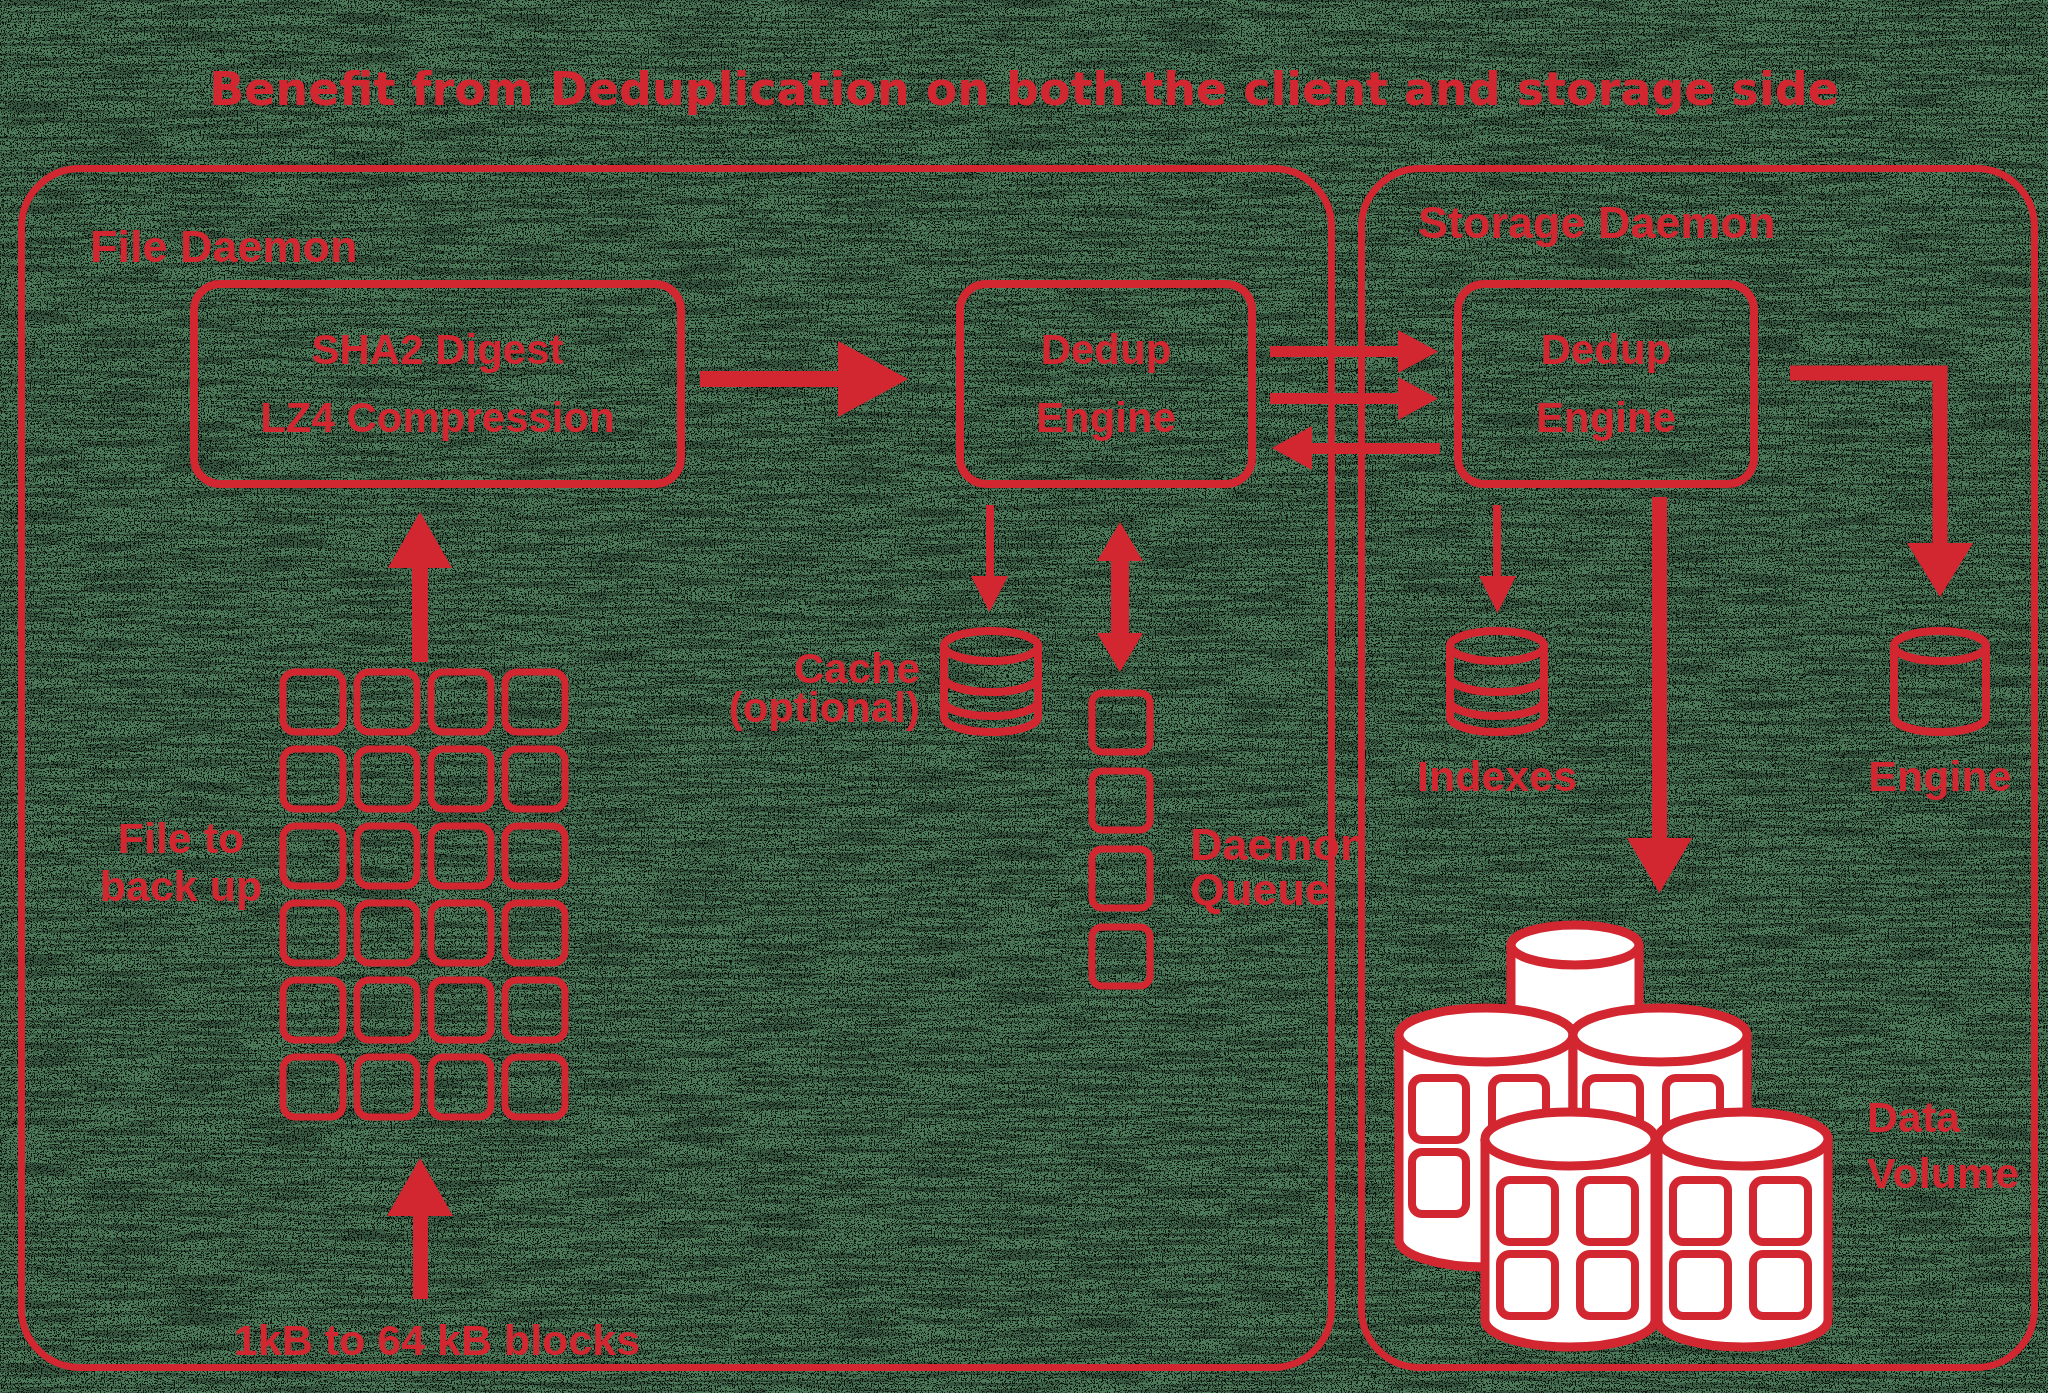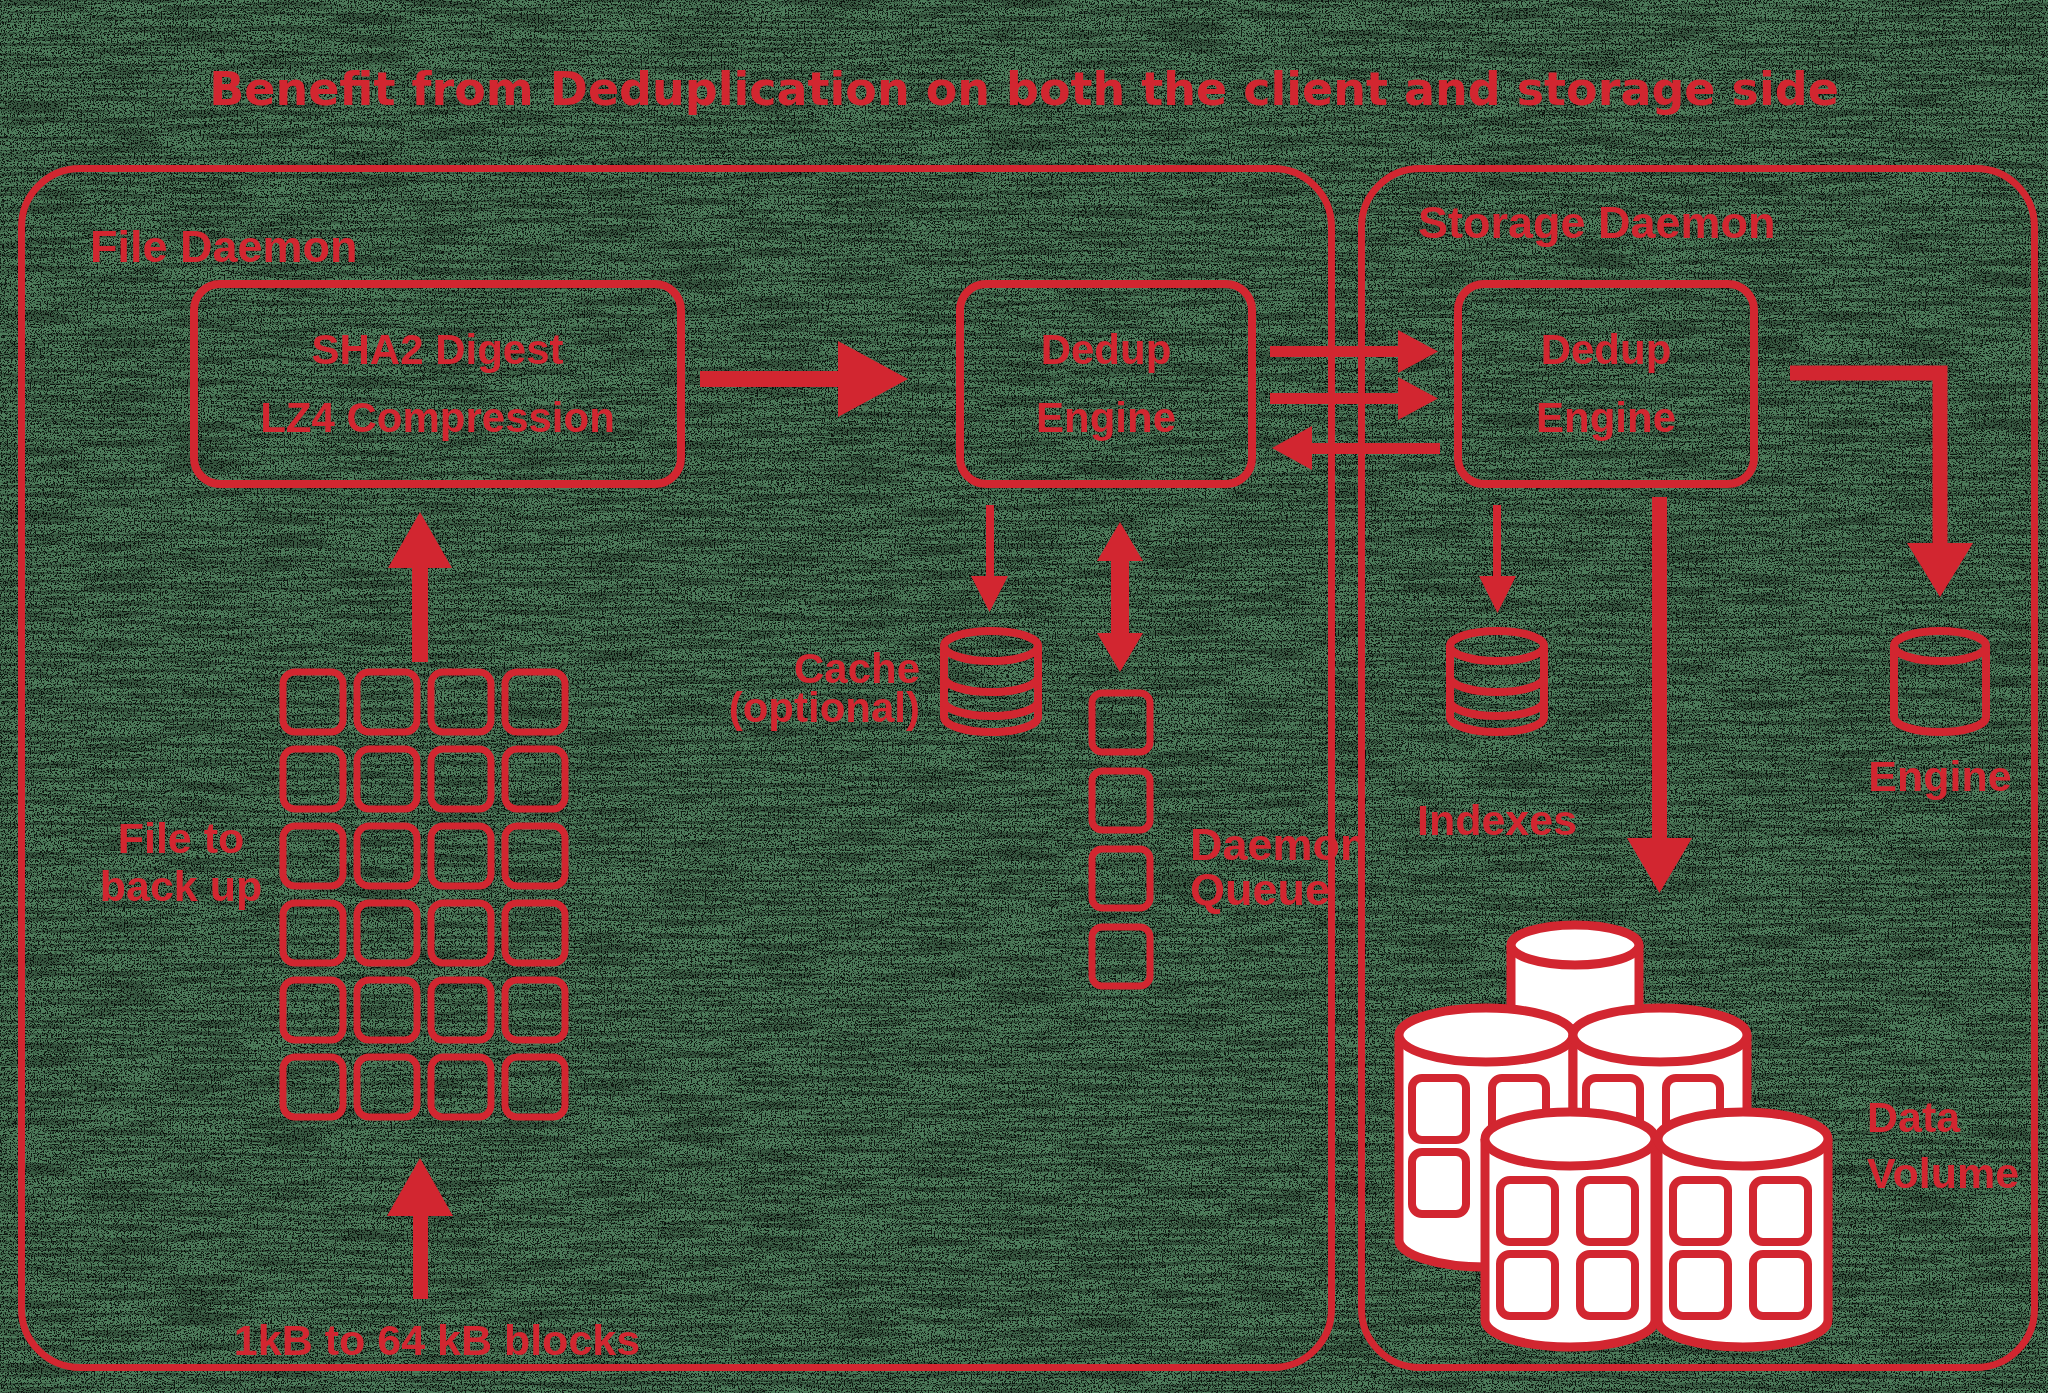--- a/index.html
+++ b/index.html
@@ -259,21 +259,21 @@
     <div>Queue</div>
   </div>
 
   <div class="abs lbl lh48 center-text cc" style="left:181px;top:862px;">
     <div>File to</div>
     <div>back up</div>
   </div>
 
   <div class="abs lbl center-text cc" style="left:437px;top:1340px;">1kB to 64 kB blocks</div>
 
-  <div class="abs lbl center-text cc" style="left:1497px;top:820px;">Indexes</div>
+  <div class="abs lbl center-text cc" style="left:1497px;top:776px;">Indexes</div>
 
   <div class="abs lbl center-text cc" style="left:1940px;top:776px;">Engine</div>
 
   <div class="abs lbl lh56 lc" style="left:1867px;top:1145px;">
     <div>Data</div>
     <div>Volume</div>
   </div>
 
 </div>
 

